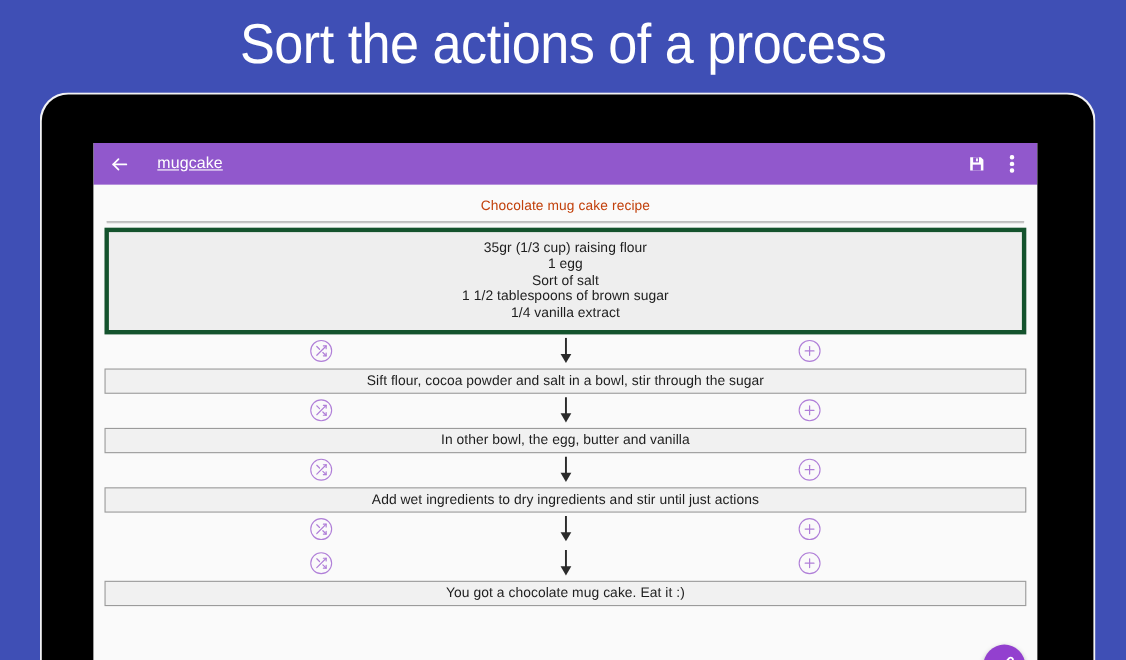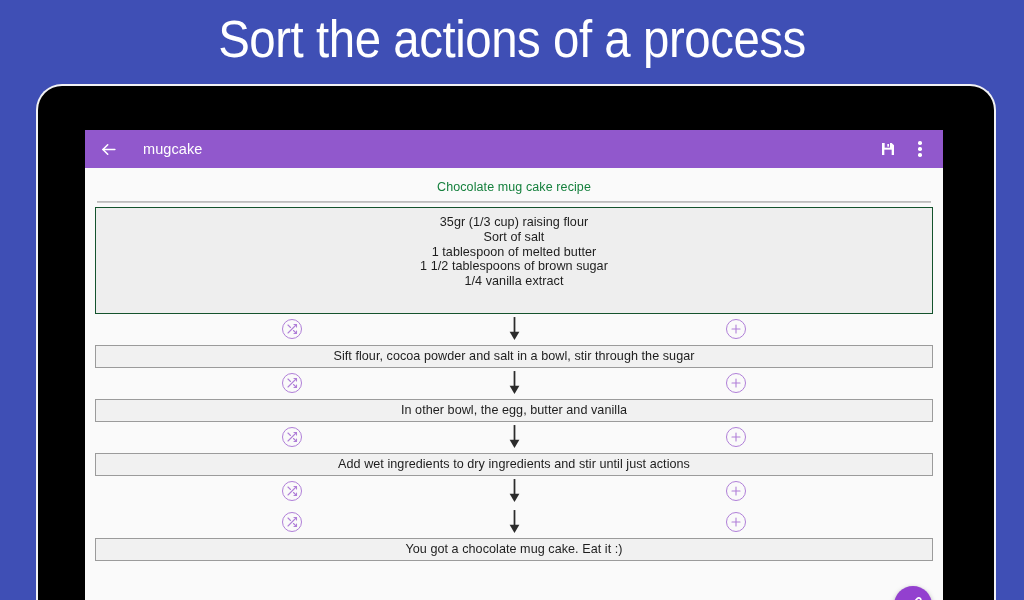--- a/index.html
+++ b/index.html
@@ -76,20 +76,21 @@
     cursor: pointer;
   }
 
   .appbar-title {
     color: #ffffff;
     font-size: 14.5px;
     font-weight: 400;
     margin-left: 22px;
     letter-spacing: 0.1px;
     flex: 1;
+    text-decoration: underline;
   }
 
   .appbar-action {
     width: 26px;
     height: 26px;
     display: flex;
     align-items: center;
     justify-content: center;
     cursor: pointer;
     color: #ffffff;
@@ -118,36 +119,36 @@
   .content {
     padding: 0 10px;
     background: #fafafa;
     height: 462px;
     position: relative;
   }
 
   .recipe-title {
     text-align: center;
     font-size: 12.5px;
-    color: #15803d;
+    color: #c2410c;
     padding: 12px 0 7px;
     letter-spacing: 0.1px;
   }
 
   .title-divider {
     height: 2px;
     background: #c9c9c9;
     border-top: 1px solid #bdbdbd;
     margin: 0 2px 4px;
   }
 
   .ingredients-box {
-    border: 1px solid #14532d;
+    border: 4px solid #14532d;
     background: #eeeeee;
-    padding: 7px 10px 24px;
+    padding: 7px 10px 8px;
     text-align: center;
   }
 
   .ingredient-line {
     font-size: 12.6px;
     color: #1d1d1d;
     line-height: 14.8px;
     letter-spacing: 0.05px;
   }
 
@@ -249,22 +250,22 @@
       </div>
     </div>
 
     <div class="content">
 
       <div class="recipe-title">Chocolate mug cake recipe</div>
       <div class="title-divider"></div>
 
       <div class="ingredients-box" id="ingredients-box">
           <div class="ingredient-line">35gr (1/3 cup) raising flour</div>
+          <div class="ingredient-line">1 egg</div>
           <div class="ingredient-line">Sort of salt</div>
-          <div class="ingredient-line">1 tablespoon of melted butter</div>
           <div class="ingredient-line">1 1/2 tablespoons of brown sugar</div>
           <div class="ingredient-line">1/4 vanilla extract</div>
         </div>
 
       <div id="steps-list">
           <div class="connector">
             <div class="icon-circle swap">
               <svg width="12" height="12" viewBox="0 0 24 24" fill="none" stroke="#b07fd8" stroke-width="2.2" stroke-linecap="round" stroke-linejoin="round">
                 <polyline points="16 3 21 3 21 8"></polyline>
                 <line x1="4" y1="20" x2="21" y2="3"></line>

